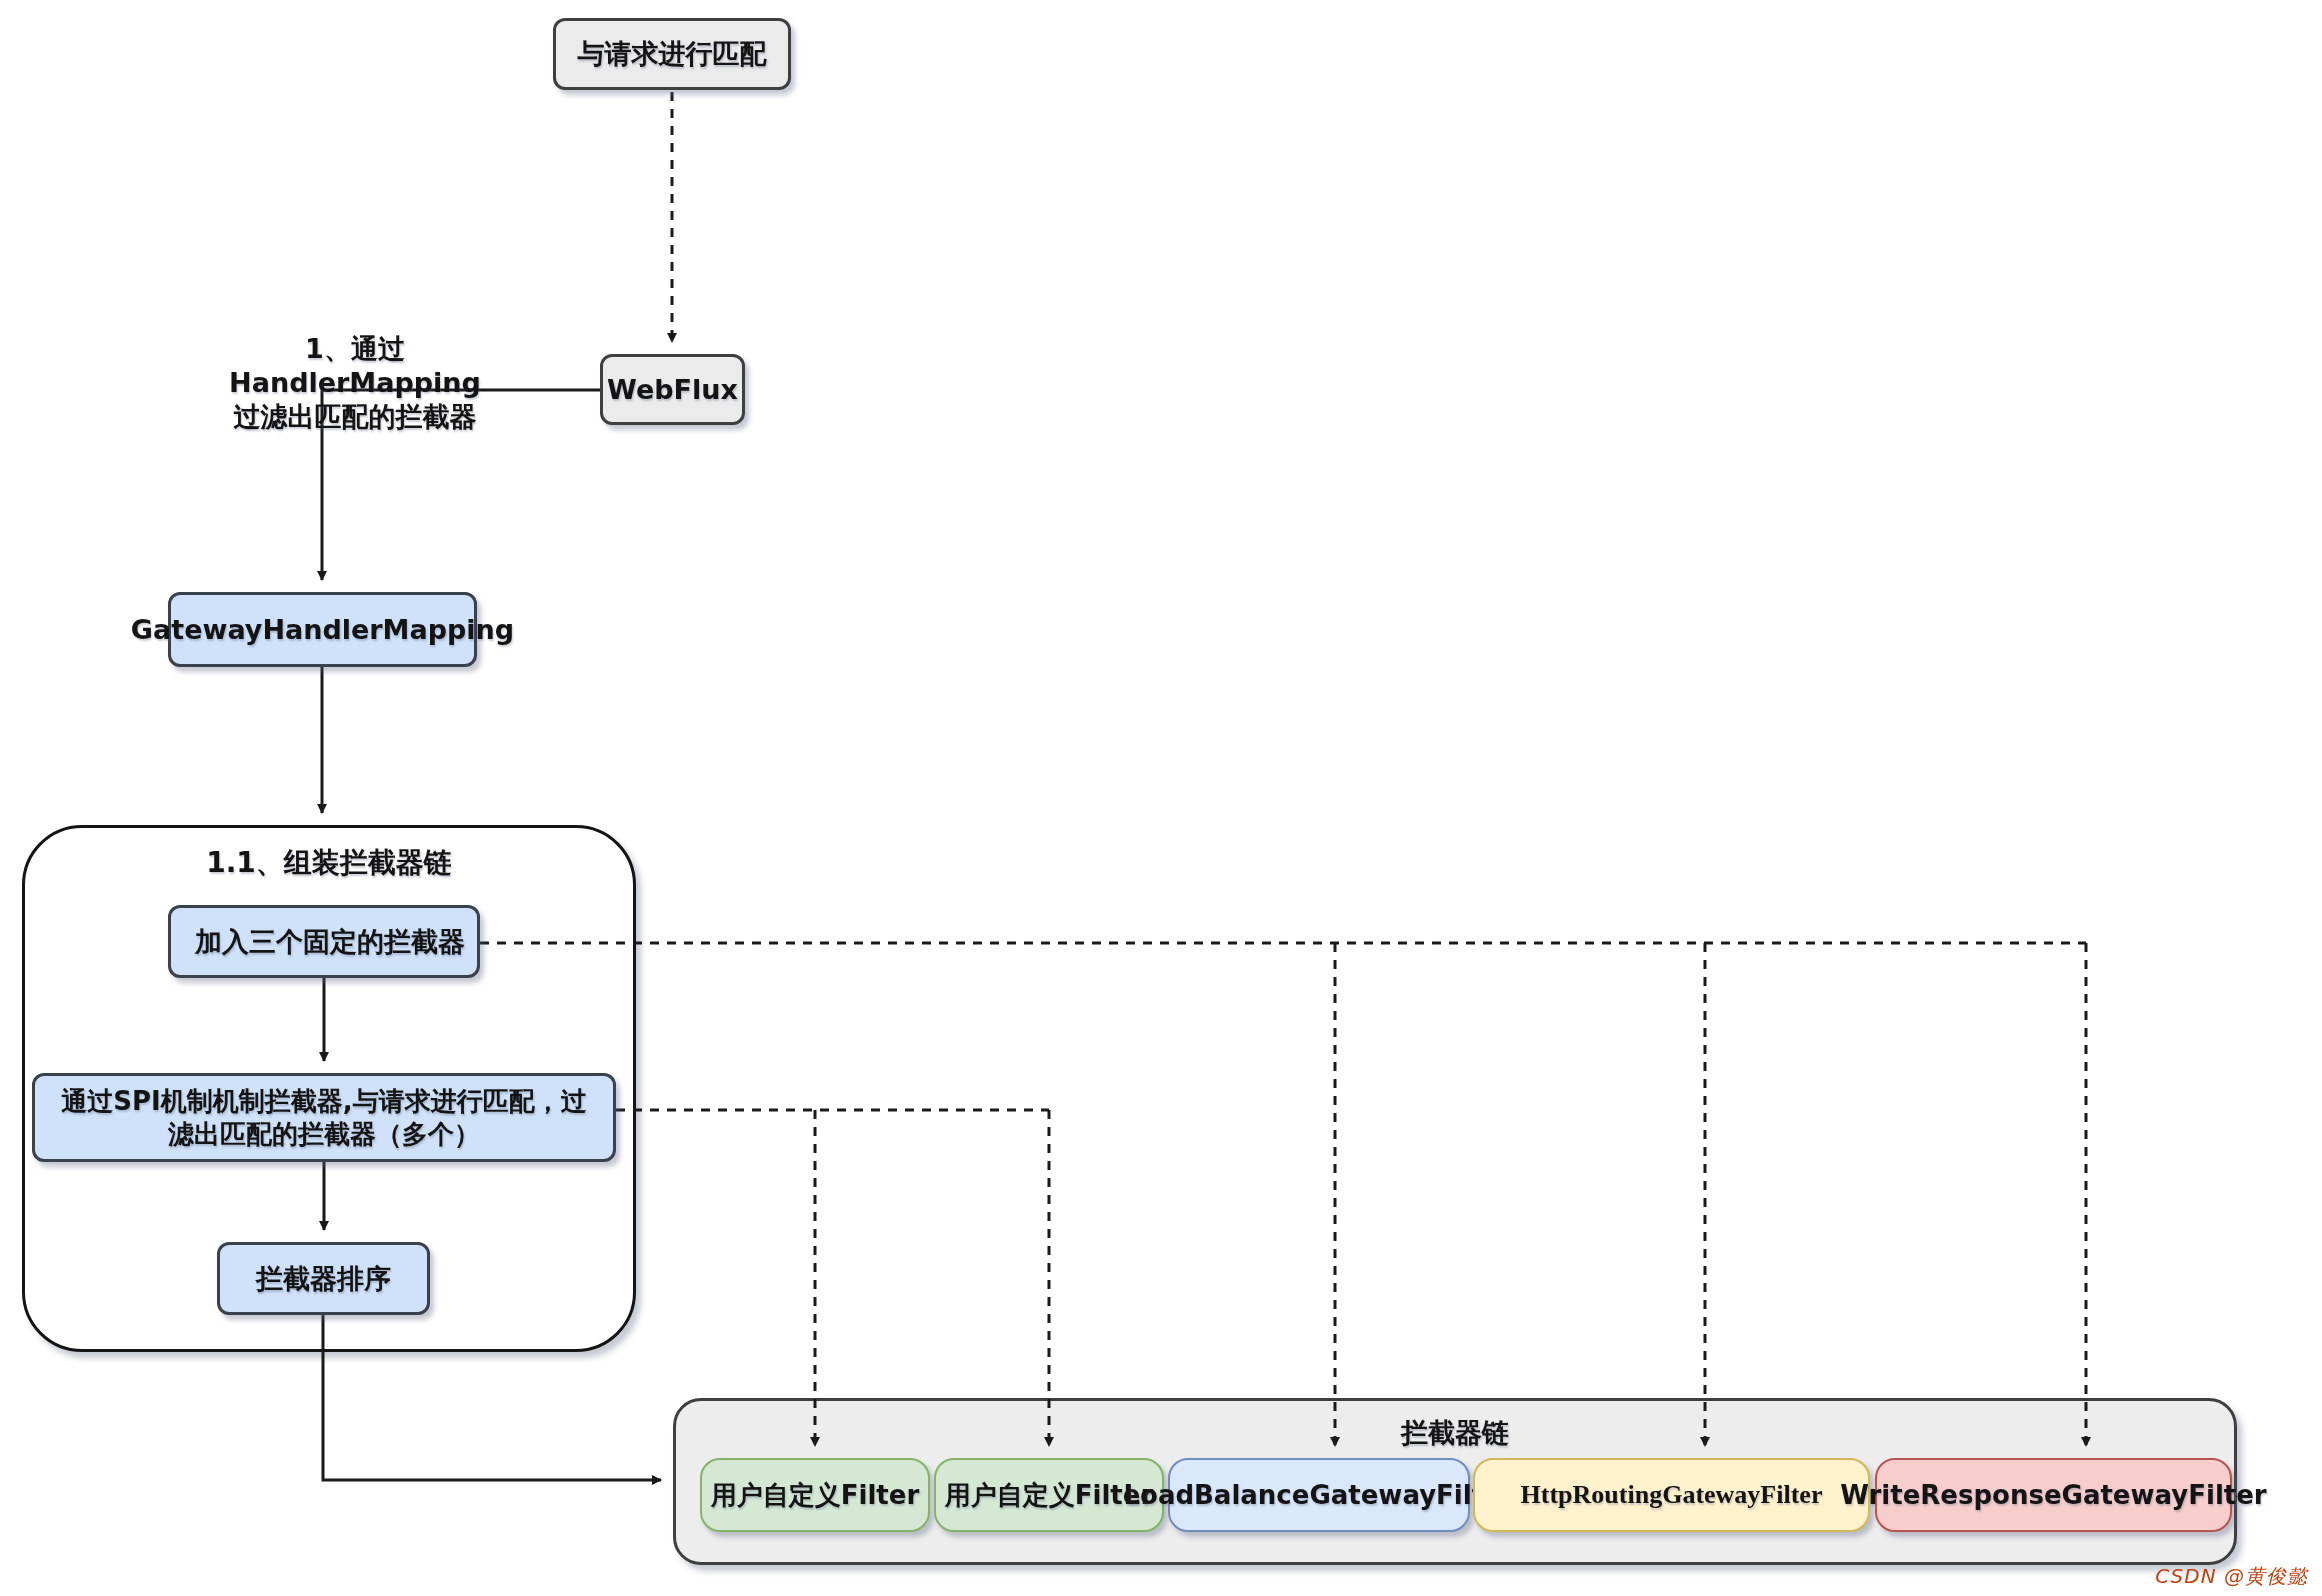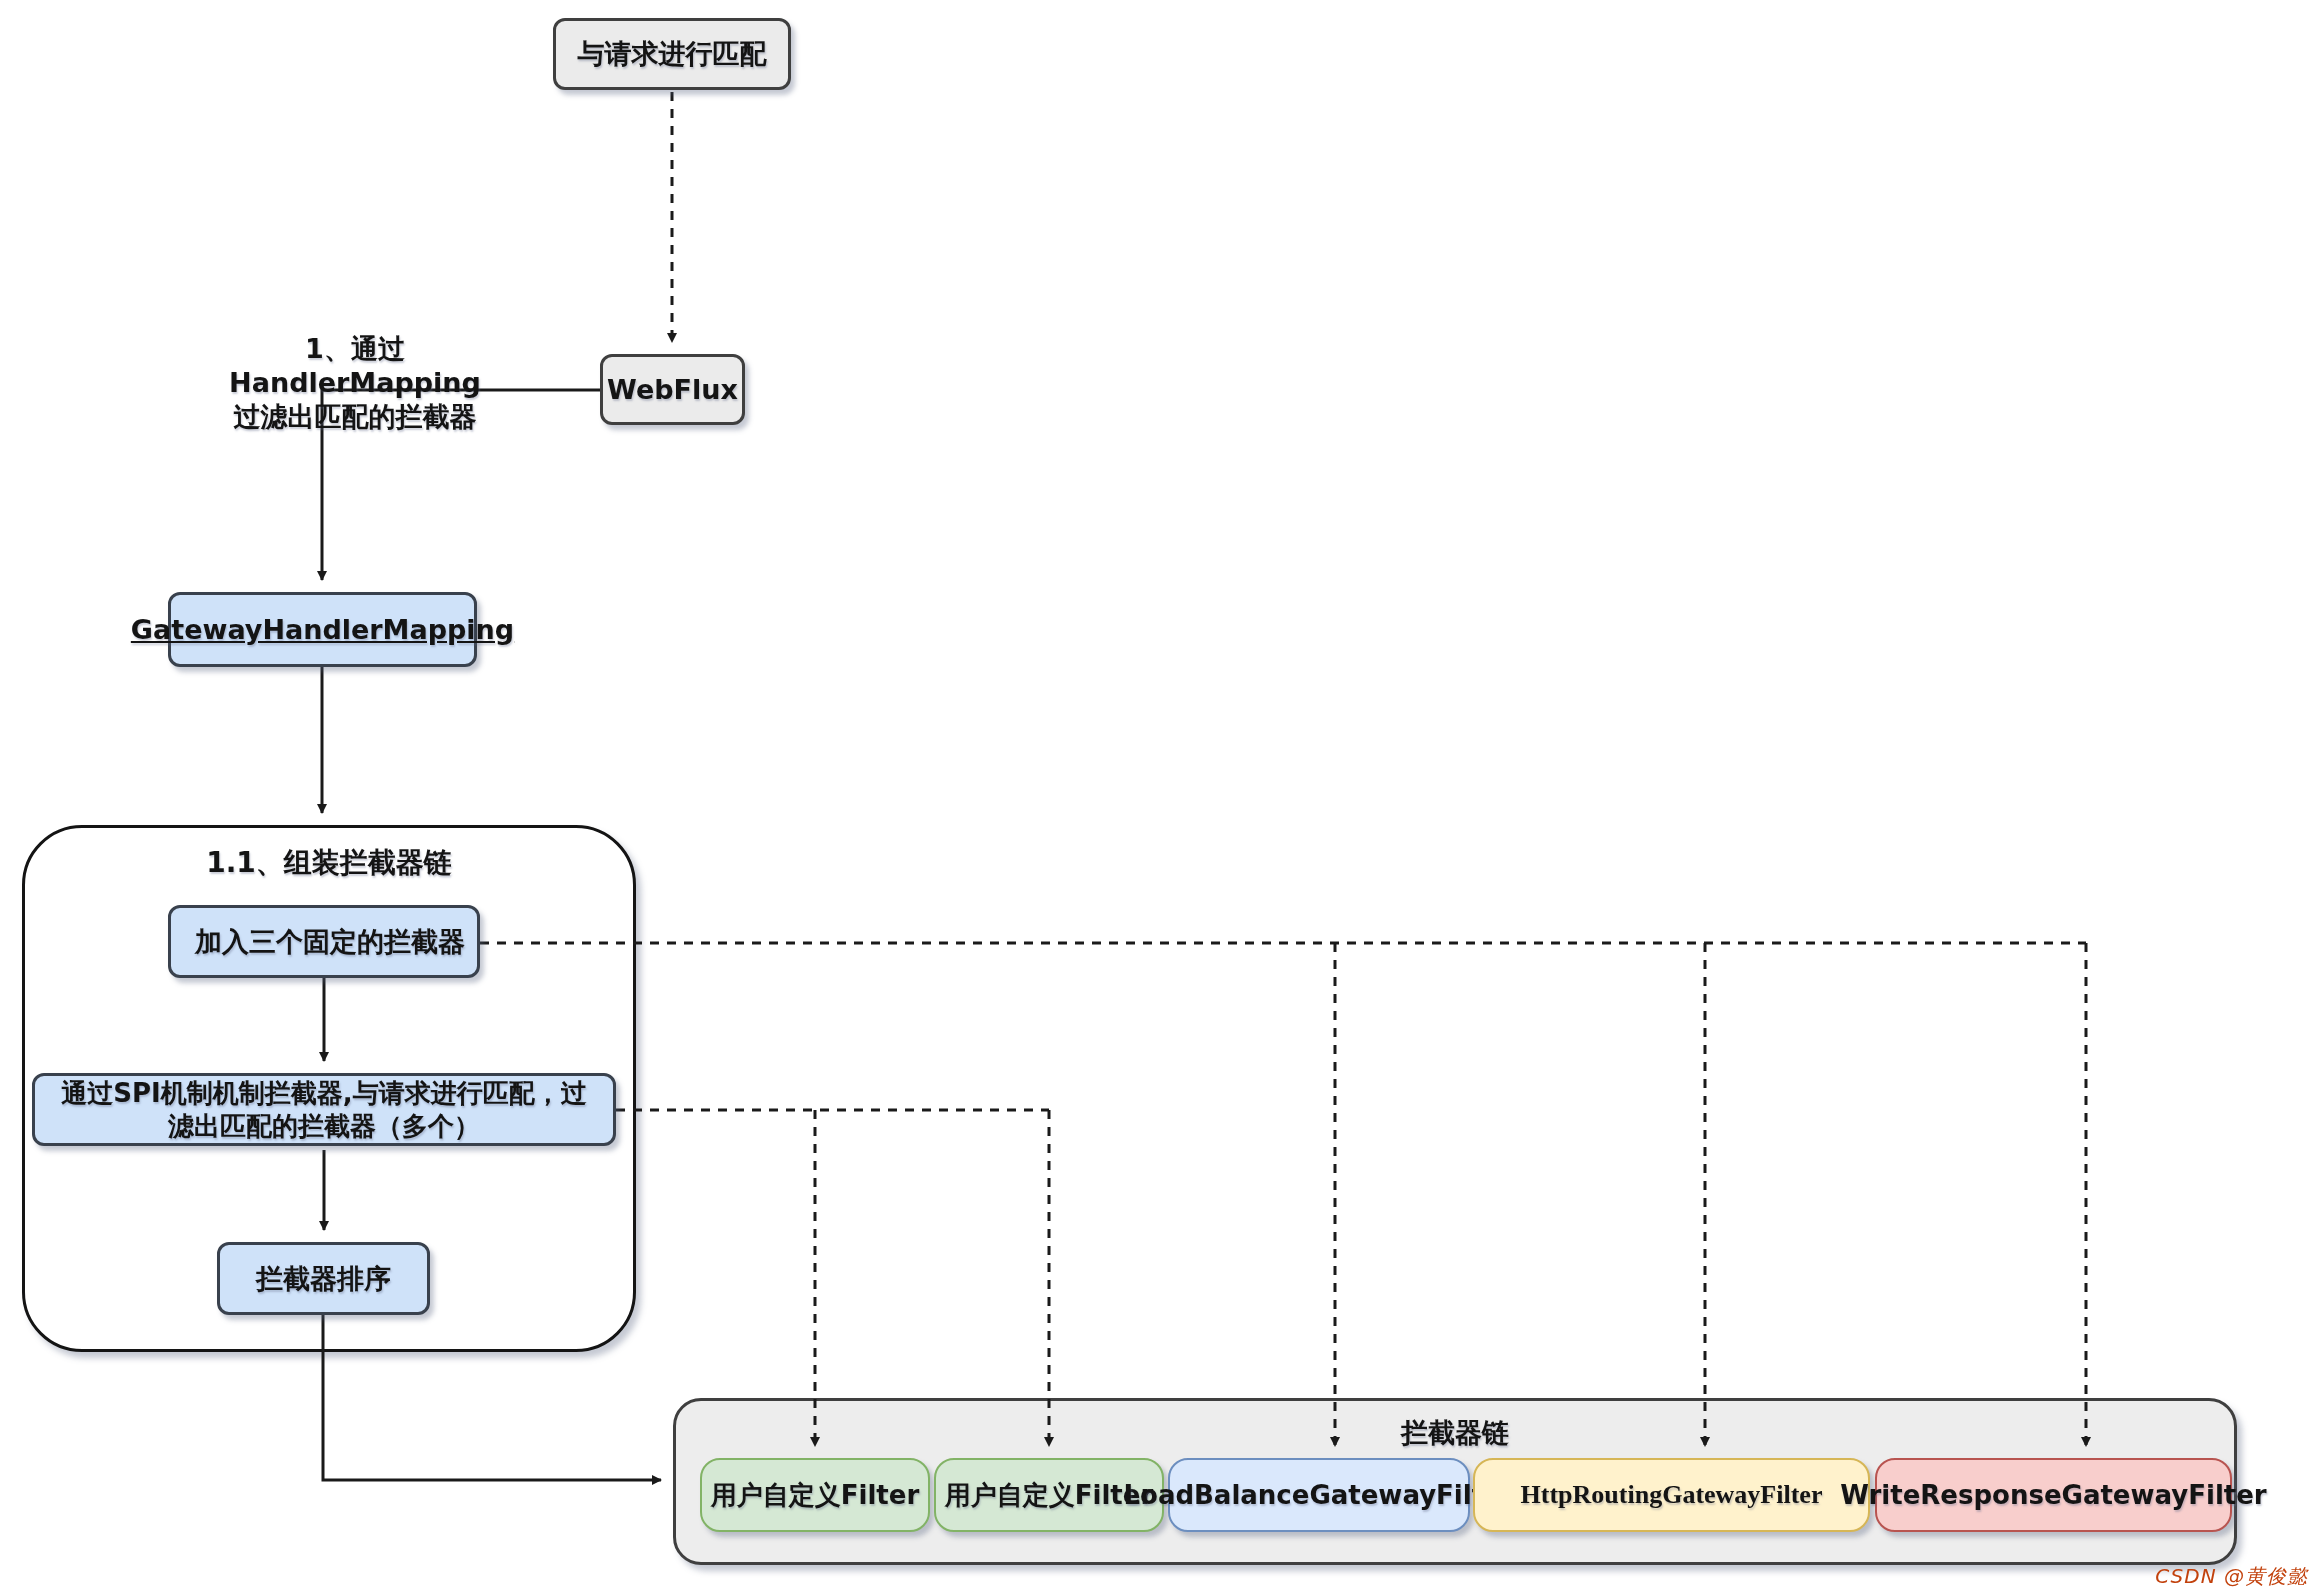--- a/index.html
+++ b/index.html
@@ -109,25 +109,25 @@
 
     <div class="node gray" style="left:553px;top:18px;width:238px;height:72px;font-size:27px;">与请求进行匹配</div>
 
     <div class="step-label">
       <div>1、通过HandlerMapping</div>
       <div>过滤出匹配的拦截器</div>
     </div>
 
     <div class="node gray" style="left:600px;top:354px;width:145px;height:71px;font-size:27px;">WebFlux</div>
 
-    <div class="node blue" style="left:168px;top:592px;width:309px;height:75px;font-size:27px;text-decoration:underline;">GatewayHandlerMapping</div>
+    <div class="node blue" style="left:168px;top:592px;width:309px;height:75px;font-size:27px;">GatewayHandlerMapping</div>
 
     <div class="node blue" style="left:168px;top:905px;width:312px;height:73px;font-size:27px;padding-left:12px;">加入三个固定的拦截器</div>
 
-    <div class="node blue" style="left:32px;top:1073px;width:584px;height:73px;font-size:26px;padding:2px 24px;">通过SPI机制机制拦截器,与请求进行匹配，过滤出匹配的拦截器（多个）</div>
+    <div class="node blue" style="left:32px;top:1073px;width:584px;height:89px;font-size:26px;padding:2px 24px;">通过SPI机制机制拦截器,与请求进行匹配，过滤出匹配的拦截器（多个）</div>
 
     <div class="node blue" style="left:217px;top:1242px;width:213px;height:73px;font-size:27px;">拦截器排序</div>
 
     <div class="node filter f-green" style="left:700px;width:230px;">用户自定义Filter</div>
     <div class="node filter f-green" style="left:934px;width:230px;">用户自定义Filter</div>
     <div class="node filter f-blue" style="left:1168px;width:302px;">LoadBalanceGatewayFilter</div>
     <div class="node filter f-yellow" style="left:1473px;width:397px;font-family:Liberation Serif, serif;">HttpRoutingGatewayFilter</div>
     <div class="node filter f-red" style="left:1875px;width:357px;">WriteResponseGatewayFilter</div>
 
     <div class="watermark">CSDN @黄俊懿</div>

